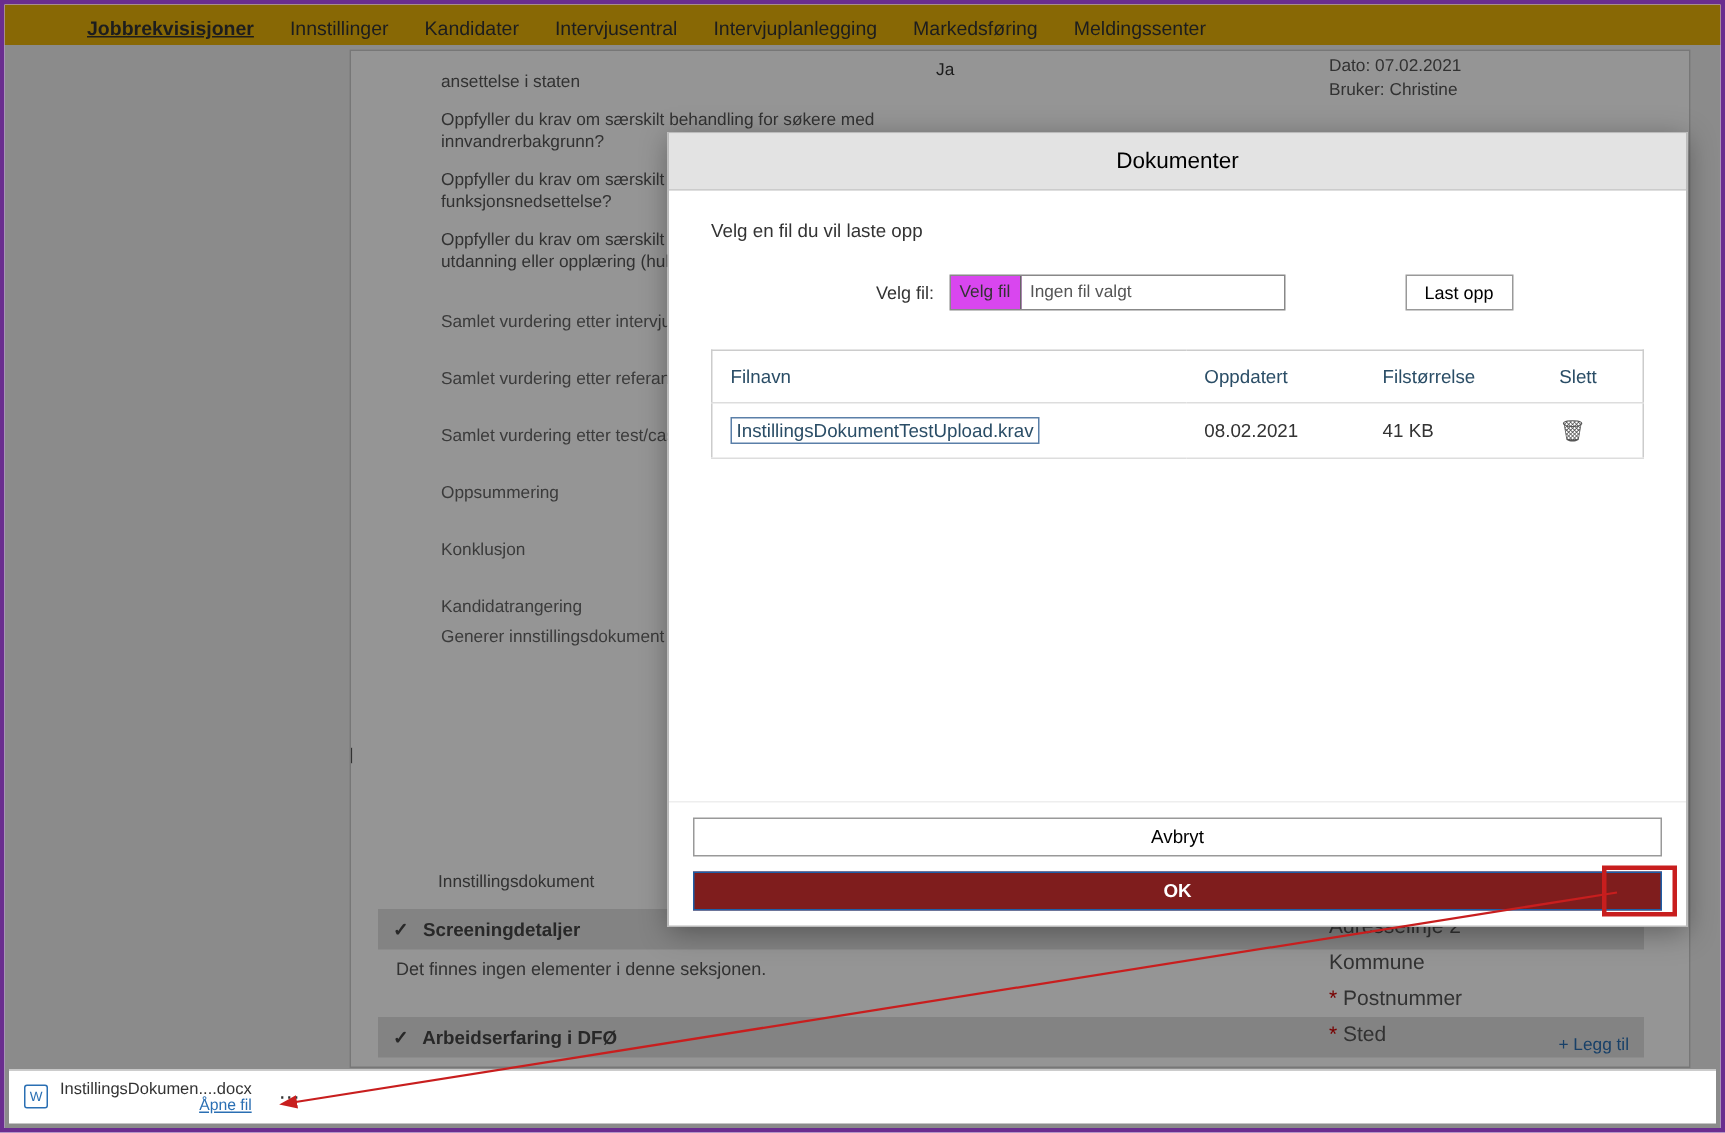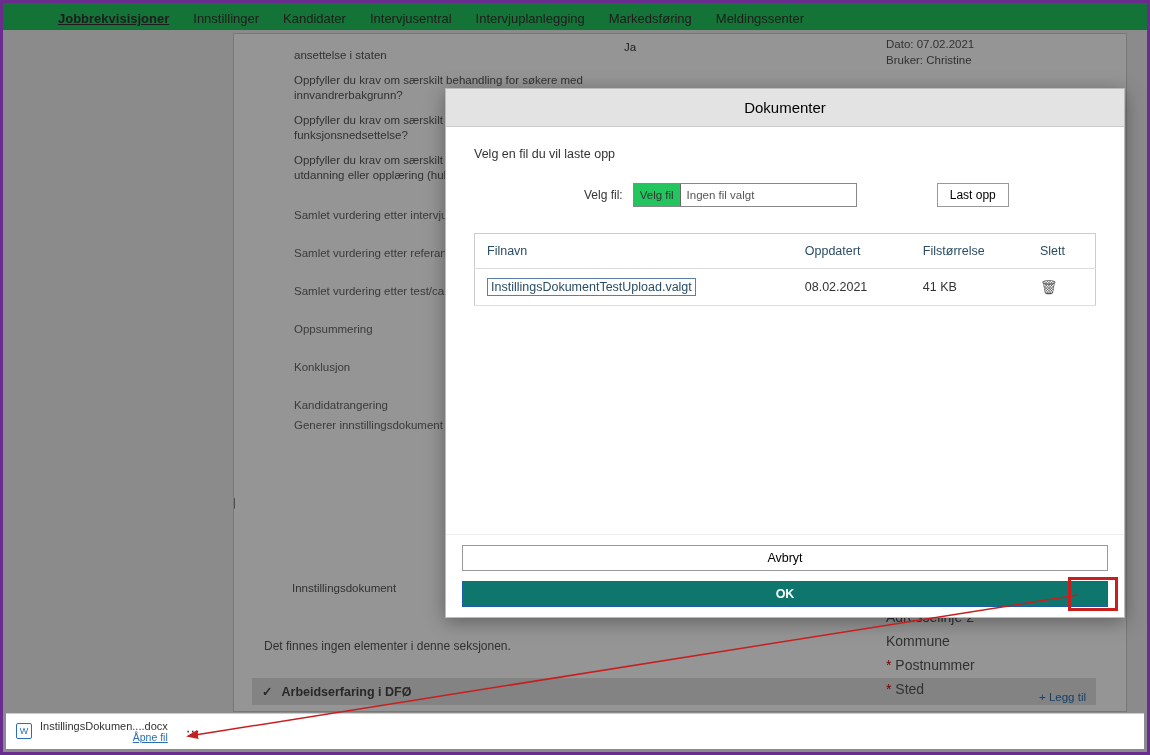--- a/index.html
+++ b/index.html
@@ -3,21 +3,21 @@
 <meta charset="utf-8">
 <style>
   * { box-sizing: border-box; margin: 0; padding: 0; }
   html, body { width: 1150px; height: 755px; font-family: Arial, Helvetica, sans-serif; font-size: 12px; overflow: hidden; }
   body { position: relative; background: #fff; border: 3px solid #6a2d8f; }
 
   
   .page { position: absolute; inset: 0; filter: brightness(0.75); background: #eee; }
   .page::after { content:""; position:absolute; inset:0; background:rgba(0,0,0,0.22); pointer-events:none; }
 
-  .tabs { display:flex; gap:24px; padding:8px 24px 4px 55px; background:#22c55e; color:#333; font-size:13px; }
+  .tabs { display:flex; gap:24px; padding:8px 24px 4px 55px; background:#eab308; color:#333; font-size:13px; }
   .tabs .tab { cursor:pointer; }
   .tabs .tab.active { text-decoration: underline; font-weight:bold; }
 
   .content { position:absolute; top:30px; left:230px; right:20px; bottom:40px; background:#fff; border:1px solid #ccc; padding:10px 20px; color:#444; overflow:hidden; }
   .content .q { margin:4px 0 10px 40px; font-size:11.5px; color:#555; max-width:400px; line-height:1.3; }
   .content .q-ans { position:absolute; left:370px; font-size:11.5px; color:#333; }
   .content .section-label { margin:26px 0 26px 40px; font-size:11.5px; color:#666; }
 
   .siderow { position:absolute; right:30px; font-size:11.5px; color:#555; width:210px; }
   .r1 { top:4px; } .r2 { top:20px; }
@@ -40,34 +40,34 @@
   .collapse-handle { position:absolute; left:-10px; top:460px; color:#555; font-size:14px; }
 
   
   .modal { position:absolute; top:85px; left:442px; width:680px; height:530px; background:#fff; border:1px solid #bbb; box-shadow:0 4px 18px rgba(0,0,0,0.35); z-index:10; display:flex; flex-direction:column; }
   .modal-header { background:#e3e3e3; border-bottom:1px solid #ccc; text-align:center; color:#000000; font-size:15px; padding:10px 0; }
   .modal-body { flex:1; padding:20px 28px 10px 28px; color:#333; }
   .modal-body .instr { font-size:12.5px; margin-bottom:22px; }
   .file-row { display:flex; align-items:center; gap:10px; margin:0 0 26px 110px; }
   .file-row label { font-size:12px; color:#333; }
   .file-input { border:1px solid #888; height:24px; width:224px; display:flex; align-items:center; font-size:11.5px; background:#fff; }
-  .file-input .choose { border:1px solid #666; border-top:none; border-bottom:none; border-left:none; padding:3px 6px; background:#22c55e; margin:0; height:100%; display:flex; align-items:center; font-size:11.5px; cursor:pointer; }
+  .file-input .choose { border:1px solid #666; border-top:none; border-bottom:none; border-left:none; padding:3px 6px; background:#d946ef; margin:0; height:100%; display:flex; align-items:center; font-size:11.5px; cursor:pointer; }
   .file-input .placeholder { padding-left:6px; color:#555; }
   .upload-btn { margin-left:70px; border:1px solid #999; background:#fff; padding:4px 12px; font-size:12px; cursor:pointer; }
 
   table.files { width:100%; border:1px solid #ccc; border-collapse:collapse; font-size:12.5px; }
   table.files th, table.files td { text-align:left; padding:10px 12px; border-bottom:1px solid #ddd; color:#2a4d66; font-weight:normal; }
   table.files th { color:#2a4d66; background:#fff; }
   table.files td { color:#333; }
   table.files td.fn span { border:1px solid #5a7fa8; padding:1px 3px; color:#2a4d66; }
   .trash { cursor:pointer; color:#555; font-size:14px; }
 
   .modal-footer { padding:10px 16px; display:flex; justify-content:flex-end; gap:10px; border-top:1px solid #eee;flex-direction:column; }
   .btn { border:1px solid #999; background:#fff; padding:5px 14px; font-size:12.5px; cursor:pointer; }
-  .btn.primary { background:#0f766e; color:#fff; border-color:#1d5ea8; font-weight:bold; }
+  .btn.primary { background:#7f1d1d; color:#fff; border-color:#1d5ea8; font-weight:bold; }
   .ok-highlight { position:absolute; right:6px; bottom:6px; width:50px; height:34px; border:3px solid #c81e1e; pointer-events:none; z-index:11; }
 
   
   .dlbar { position:absolute; left:3px; right:3px; bottom:3px; height:36px; background:#fff; border-top:1px solid #ccc; display:flex; align-items:center; padding:0 10px; z-index:5; filter:none; }
   .dl-item { display:flex; align-items:center; gap:8px; }
   .dl-icon { width:16px; height:16px; border:1px solid #2a6fb3; display:inline-flex; align-items:center; justify-content:center; color:#2a6fb3; font-size:9px; border-radius:2px; }
   .dl-text { display:flex; flex-direction:column; line-height:1.1;align-items:flex-end; }
   .dl-text .fn { font-size:11px; color:#333; }
   .dl-text .open { font-size:10.5px; color:#2a6fb3; text-decoration:underline; cursor:pointer; }
   .dl-more { margin-left:10px; font-size:14px; color:#333; cursor:pointer; letter-spacing:1px; }
@@ -114,20 +114,24 @@
     <div class="section-label">Konklusjon</div>
     <div class="section-label" style="margin-top:8px;margin-bottom:8px;">Kandidatrangering</div>
     <div class="section-label" style="margin-top:8px;margin-bottom:8px;">Generer innstillingsdokument</div>
 
     <div class="row-link">
       <span class="lbl">Innstillingsdokument</span>
       <span class="icon">📄</span>
       <span class="att">Ett vedlagt dokument</span>
     </div>
 
+    <div class="accord a1">
+      <span class="chev">✓</span>
+      <span>Screeningdetaljer</span>
+    </div>
     <div class="empty-msg">Det finnes ingen elementer i denne seksjonen.</div>
     <div class="accord a2">
       <span class="chev">✓</span>
       <span>Arbeidserfaring i DFØ</span>
     </div>
     <span class="legg">+ Legg til</span>
 
     <div class="sidefields">
       <div>Adresselinje 2</div>
       <div>Kommune</div>
@@ -156,21 +160,21 @@
       <thead>
         <tr>
           <th>Filnavn</th>
           <th>Oppdatert</th>
           <th>Filstørrelse</th>
           <th>Slett</th>
         </tr>
       </thead>
       <tbody>
         <tr>
-          <td class="fn"><span>InstillingsDokumentTestUpload.valgt</span></td>
+          <td class="fn"><span>InstillingsDokumentTestUpload.krav</span></td>
           <td>08.02.2021</td>
           <td>41 KB</td>
           <td><span class="trash">🗑</span></td>
         </tr>
       </tbody>
     </table>
   </div>
   <div class="modal-footer">
     <button class="btn">Avbryt</button>
     <button class="btn primary">OK</button>

